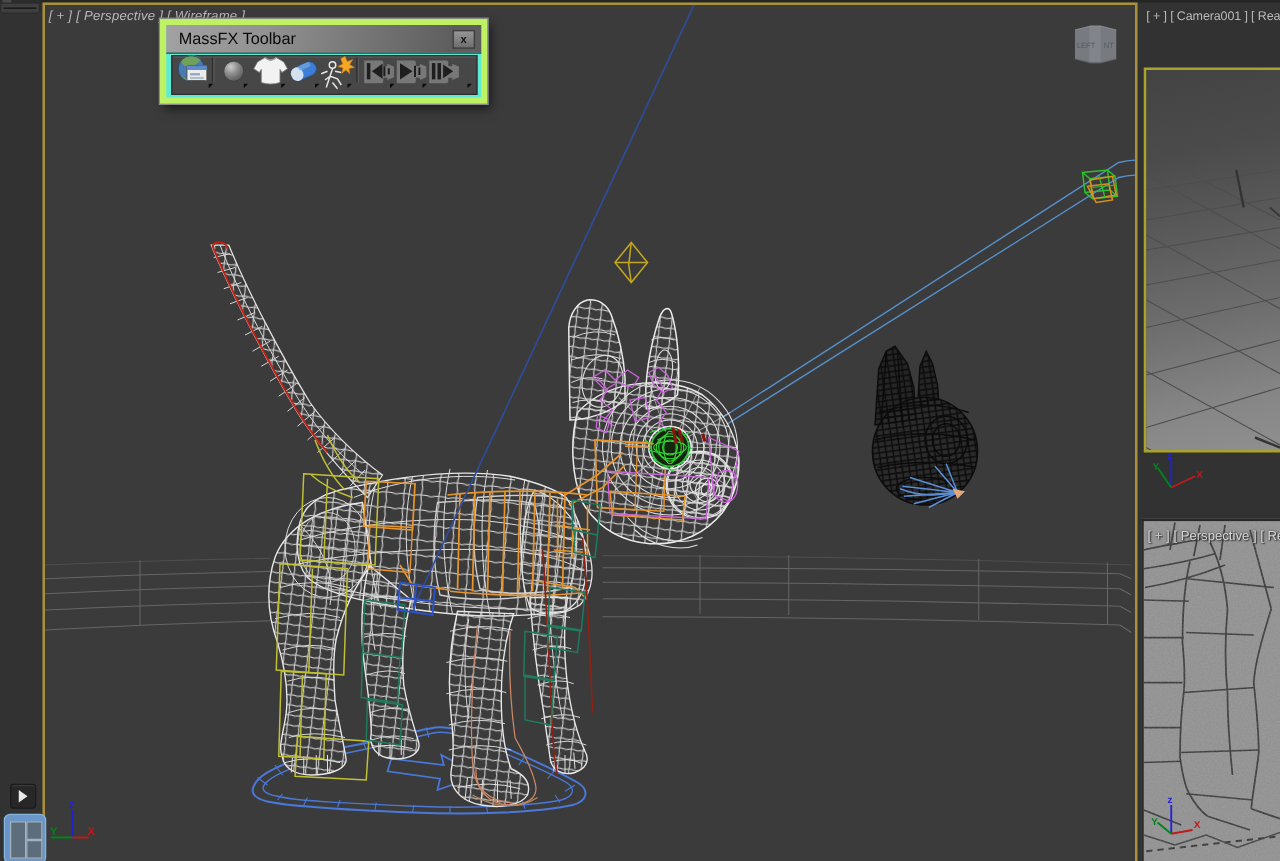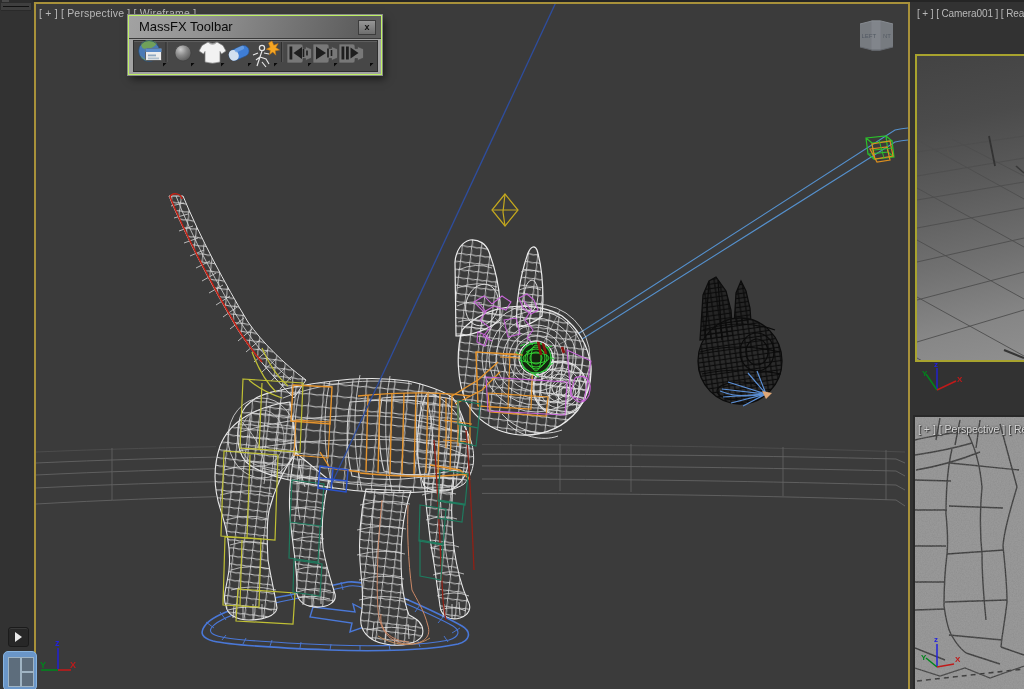--- a/index.html
+++ b/index.html
@@ -1,34 +1,34 @@
 <!DOCTYPE html>
 <html><head><meta charset="utf-8">
 <style>
 html,body{margin:0;padding:0;width:1024px;height:689px;overflow:hidden;background:#323232;font-family:"Liberation Sans",sans-serif;}
 #stage{position:absolute;left:0;top:0;width:1024px;height:689px;}
 .abs{position:absolute;}
 #vpmain{left:34px;top:2px;width:876px;height:689px;border:2px solid #a8913a;background:#3b3b3b;box-sizing:border-box;}
 #vpcam{left:915px;top:54px;width:111px;height:308px;border:2px solid #a8a32e;box-sizing:border-box;background:linear-gradient(168deg,#434343 0%,#4b4b4b 22%,#5a5a5a 42%,#707070 66%,#868686 86%,#8f8f8f 100%);}
 #vpmesh{left:913px;top:415px;width:111px;height:274px;border-left:2px solid #282828;border-top:2px solid #282828;box-sizing:border-box;background:#8e8e8e;}
 .vplabel{color:#b9b9b9;font-size:10.5px;letter-spacing:0.2px;}
-#lblmain{left:39px;top:7px;}
+#lblmain{left:39px;top:7px;font-style:italic;}
 #lblcam{left:917px;top:8px;white-space:nowrap;font-size:10px;letter-spacing:-0.1px;}
 #lblpersp{left:918px;top:423px;font-size:10.5px;letter-spacing:0;color:#d6d6d6;text-shadow:0 0 2px #333,1px 1px 1px #333;white-space:nowrap;z-index:6;}
 #tlwidget{left:0;top:0;width:33px;height:10px;background:#2c2c2c;}
 #tlwidget .tab{position:absolute;left:2px;top:0;width:7px;height:2px;background:#4a4a4a;}
 #tlwidget .bar{position:absolute;left:1px;top:3px;width:30px;height:7px;background:#3f3f3f;border-bottom:1px solid #2a2a2a;}
 #tlwidget .line{position:absolute;left:3px;top:6px;width:26px;height:1px;background:#111;}
 #arrowbtn{left:8px;top:627px;width:19px;height:18px;background:#272727;border:1px solid #1b1b1b;border-radius:3px;box-shadow:inset 0 1px 0 #3a3a3a;}
 #arrowbtn:after{content:"";position:absolute;left:6px;top:4px;border-left:7px solid #e8e8e8;border-top:5px solid transparent;border-bottom:5px solid transparent;}
 #layouticon{left:3px;top:651px;width:32px;height:38px;background:#6a96c8;border-radius:5px;border:1px solid #88b4e0;}
 #layouticon .c1{position:absolute;left:4px;top:5px;width:11px;height:28px;background:#5d6d7c;border:1px solid #9fb4c4;}
 #layouticon .c2{position:absolute;left:17px;top:5px;width:11px;height:13px;background:#5d6d7c;border:1px solid #9fb4c4;}
 #layouticon .c3{position:absolute;left:17px;top:20px;width:11px;height:13px;background:#5d6d7c;border:1px solid #9fb4c4;}
-#mfx{left:128px;top:15px;width:252px;height:58px;background:#a3a3a3;border:1px solid #bef264;outline:1px solid #8a8a8a;box-shadow:3px 4px 8px rgba(0,0,0,0.55);z-index:10;}
+#mfx{left:128px;top:15px;width:252px;height:58px;background:#5eead4;border:5px solid #bef264;outline:1px solid #8a8a8a;box-shadow:3px 4px 8px rgba(0,0,0,0.55);z-index:10;}
 #mfxtitle{position:absolute;left:0;top:0;width:100%;height:22px;background:linear-gradient(105deg,#a2a2a2 0%,#939393 30%,#787878 60%,#5e5e5e 90%);border-bottom:1px solid #3a3a3a;}
 #mfxtitle span{position:absolute;left:10px;top:3px;font-size:13px;color:#0a0a0a;}
 #mfxclose{position:absolute;right:5px;top:4px;width:16px;height:13px;background:linear-gradient(180deg,#969696,#6e6e6e);border:1px solid #3c3c3c;color:#111;font-size:9px;text-align:center;line-height:12px;font-weight:bold;}
 #mfxbody{position:absolute;left:4px;top:24px;width:243px;height:30px;background:#474747;border:1px solid #2e2e2e;box-shadow:inset 0 1px 0 #5e5e5e;}
 </style></head>
 <body>
 <div id="stage">
   <div class="abs" style="left:0;top:0;width:1024px;height:2px;background:#252525"></div>
   <div class="abs" id="vpmain"></div>
   <div class="abs" id="vpcam"></div>

